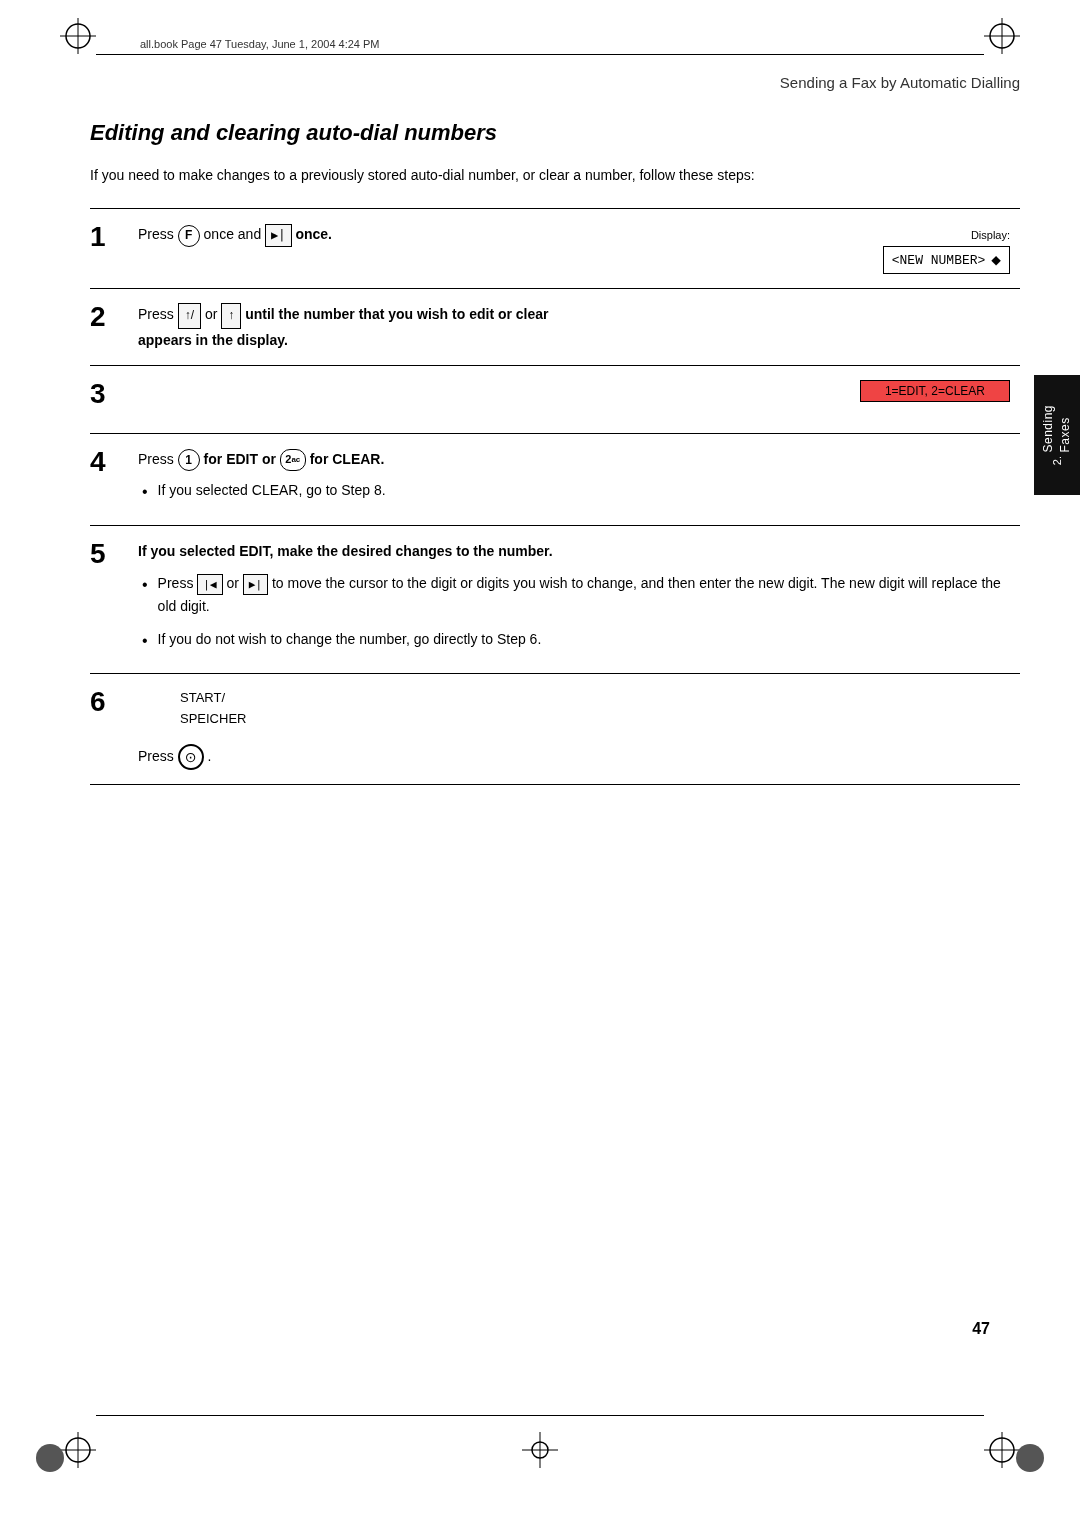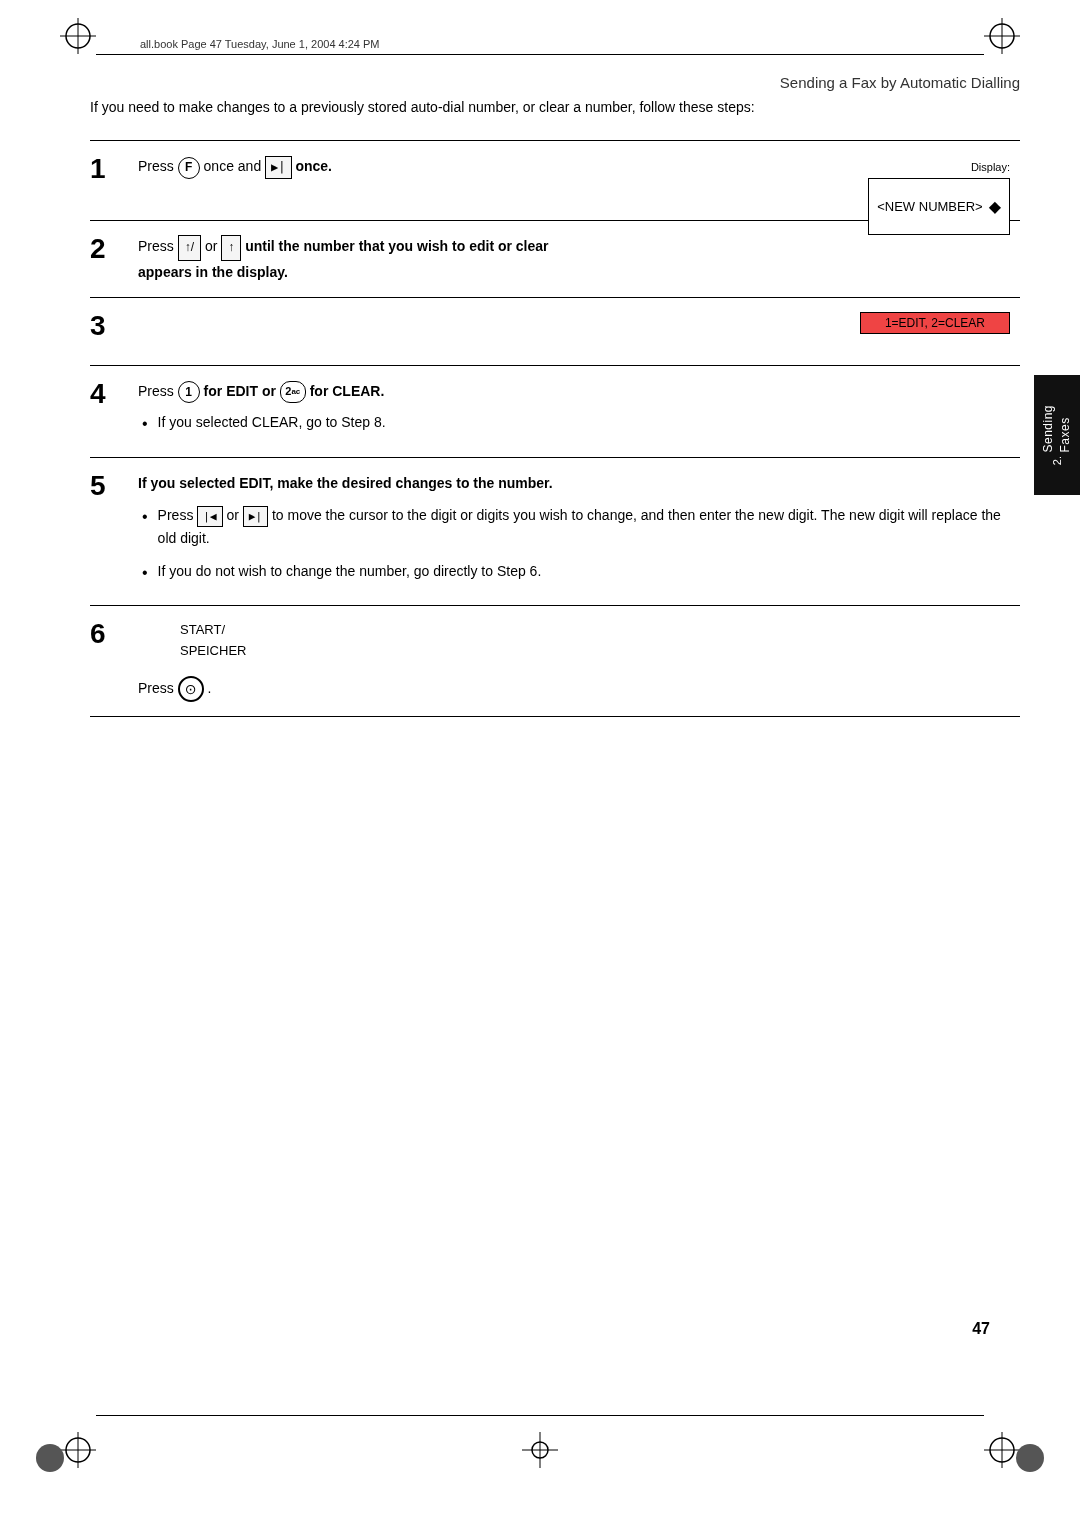--- a/index.html
+++ b/index.html
@@ -34,37 +34,38 @@
 
 <div style="position:absolute;top:74px;left:0;right:60px;text-align:right;font-size:15px;font-family:Arial,sans-serif;color:#333;">Sending a Fax by Automatic Dialling</div>
 
 <div style="position:absolute;top:375px;right:0;width:46px;background:#111;color:#fff;padding:12px 4px;display:flex;flex-direction:column;align-items:center;justify-content:center;height:120px;">
   <span style="writing-mode:vertical-rl;transform:rotate(180deg);font-size:12px;font-family:Arial,sans-serif;line-height:1.4;letter-spacing:0.5px;">Sending<br>Faxes</span>
   <span style="writing-mode:vertical-rl;transform:rotate(180deg);font-size:11px;font-family:Arial,sans-serif;margin-top:4px;">2.</span>
 </div>
 
 <div style="position:absolute;top:96px;left:90px;right:60px;">
 
+  <div style="font-size:22px;font-style:italic;font-weight:bold;font-family:Arial,sans-serif;margin-bottom:18px;margin-top:24px;">Editing and clearing auto-dial numbers</div>
 
   <div style="font-size:14px;font-family:Arial,sans-serif;line-height:1.6;margin-bottom:22px;max-width:720px;">If you need to make changes to a previously stored auto-dial number, or clear a number, follow these steps:</div>
 
   <div style="border-top:1.5px solid #000;">
 
     <div style="border-bottom:1.5px solid #000;padding:14px 0 14px 0;display:flex;align-items:flex-start;position:relative;min-height:80px;">
       <div style="font-size:28px;font-weight:bold;font-family:Arial,sans-serif;min-width:40px;margin-right:8px;line-height:1;">1</div>
       <div style="font-size:14px;font-family:Arial,sans-serif;line-height:1.6;flex:1;padding-right:220px;">
         <span>Press </span>
         <span style="display:inline-flex;align-items:center;justify-content:center;width:22px;height:22px;border:1.5px solid #000;border-radius:50%;font-size:12px;font-weight:bold;vertical-align:middle;font-family:Arial,sans-serif;">F</span>
         <span> once and </span>
         <span style="display:inline-flex;align-items:center;justify-content:center;border:1.5px solid #000;padding:1px 5px;font-size:12px;vertical-align:middle;background:#f5f5f5;font-family:monospace;">▶|</span>
         <span> <strong>once.</strong></span>
       </div>
       <div style="position:absolute;right:10px;top:20px;font-size:12px;font-family:Arial,sans-serif;text-align:right;">
         <div style="font-size:11px;margin-bottom:5px;">Display:</div>
-        <div style="border:1px solid #000;padding:18px 8px;font-size:13px;display:flex;align-items:center;gap:6px;background:#fff;font-family:Liberation Sans, sans-serif;">
+        <div style="border:1px solid #000;padding:3px 8px;font-size:13px;display:flex;align-items:center;gap:6px;background:#fff;font-family:Liberation Mono, monospace;">
           <span>&lt;NEW NUMBER&gt;</span>
           <span style="font-size:16px;">◆</span>
         </div>
       </div>
     </div>
 
     <div style="border-bottom:1.5px solid #000;padding:14px 0 14px 0;display:flex;align-items:flex-start;position:relative;min-height:70px;">
       <div style="font-size:28px;font-weight:bold;font-family:Arial,sans-serif;min-width:40px;margin-right:8px;line-height:1;">2</div>
       <div style="font-size:14px;font-family:Arial,sans-serif;line-height:1.6;flex:1;">
         <span>Press </span>

